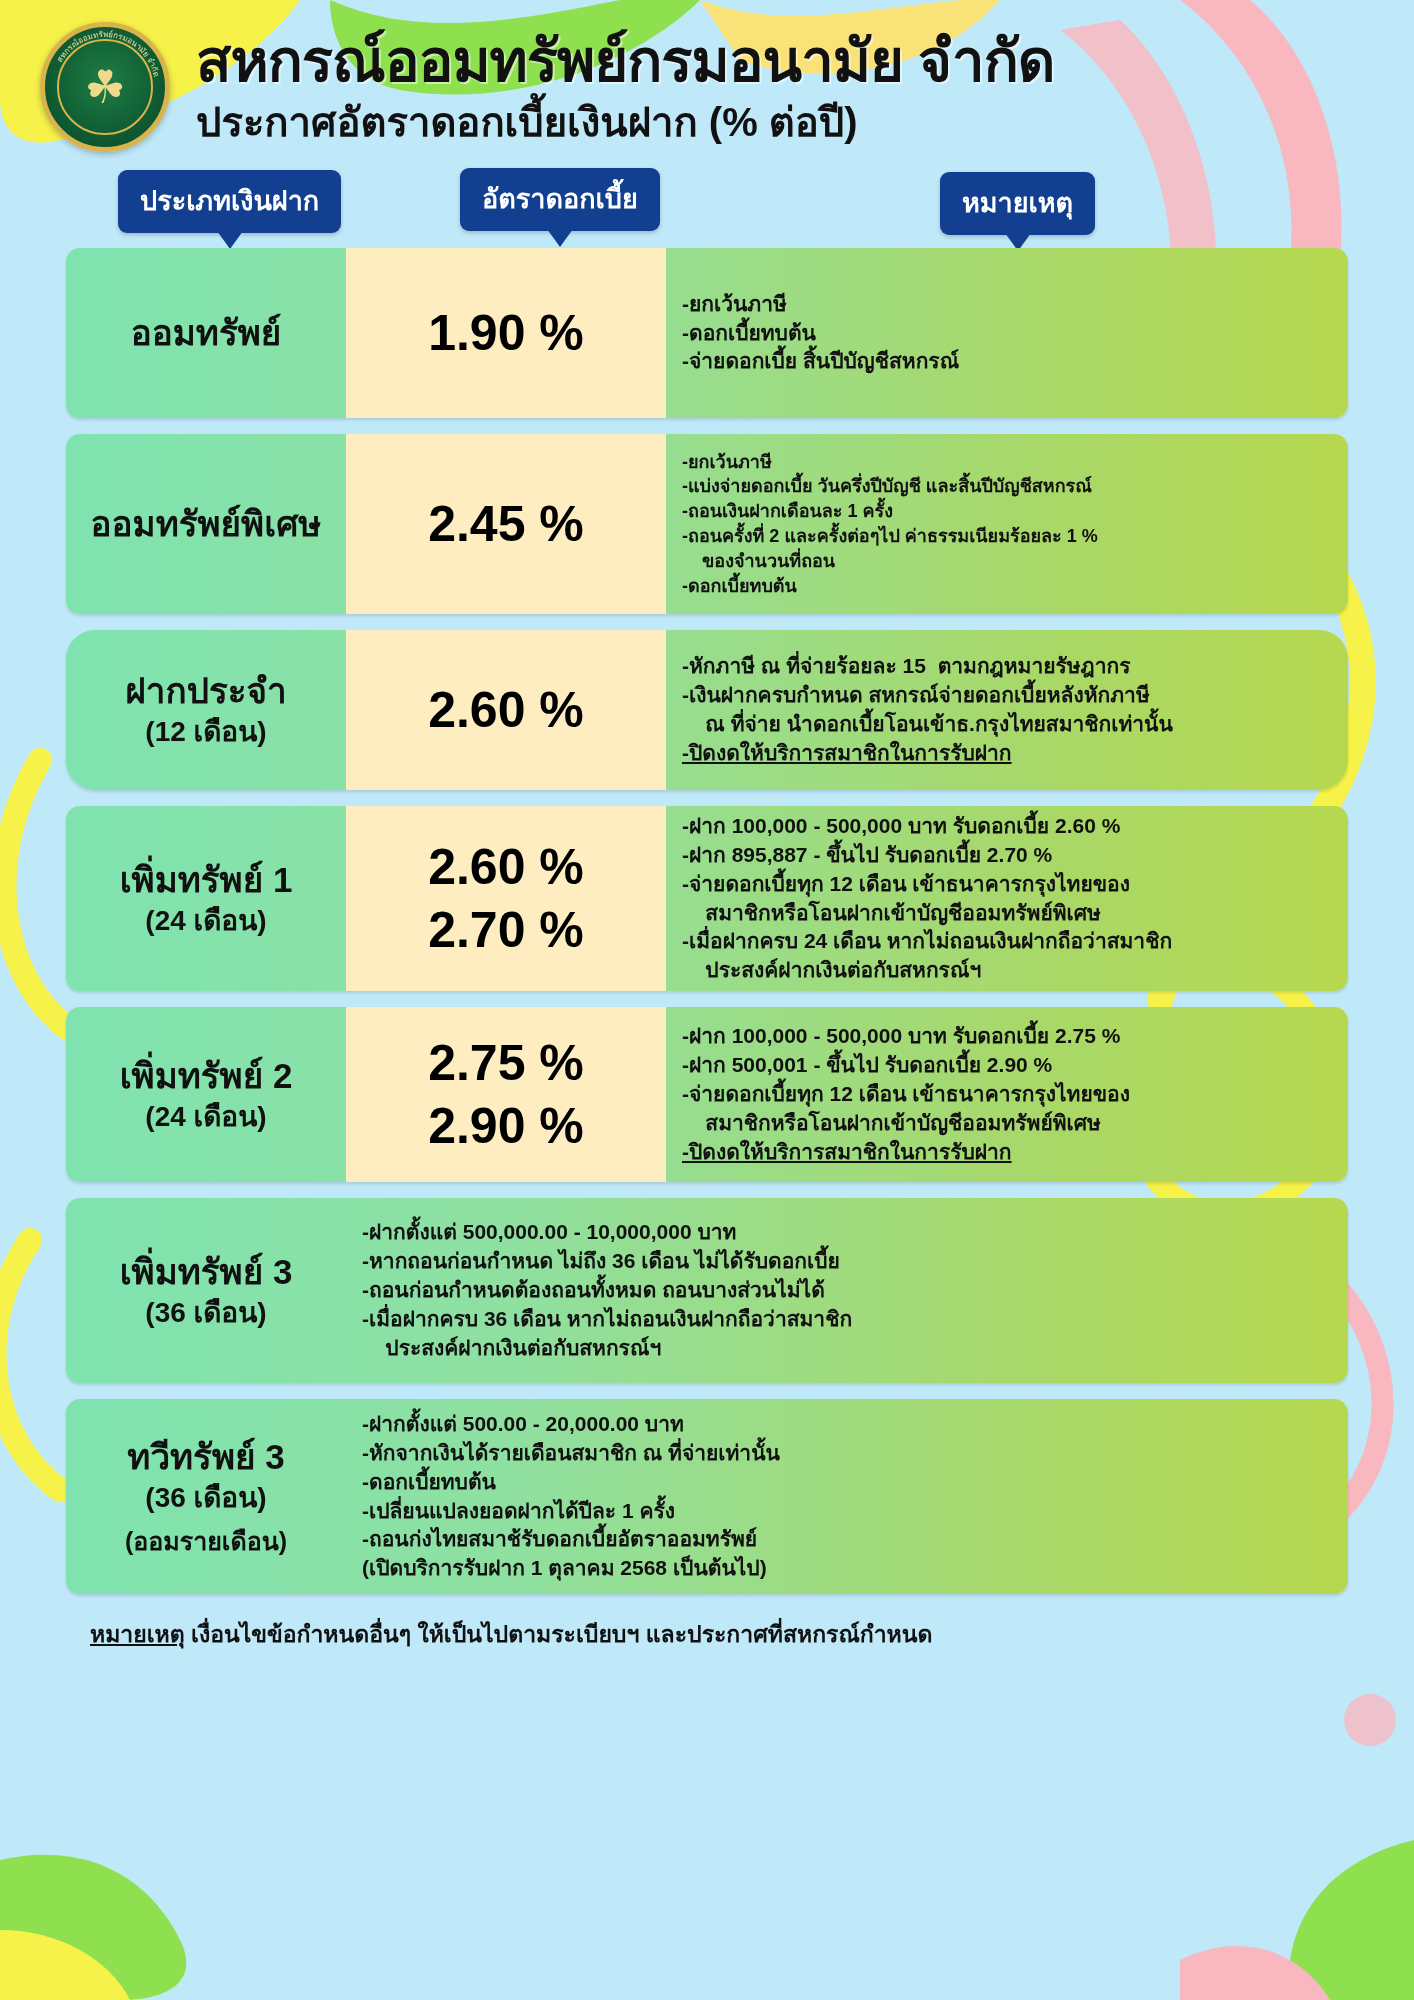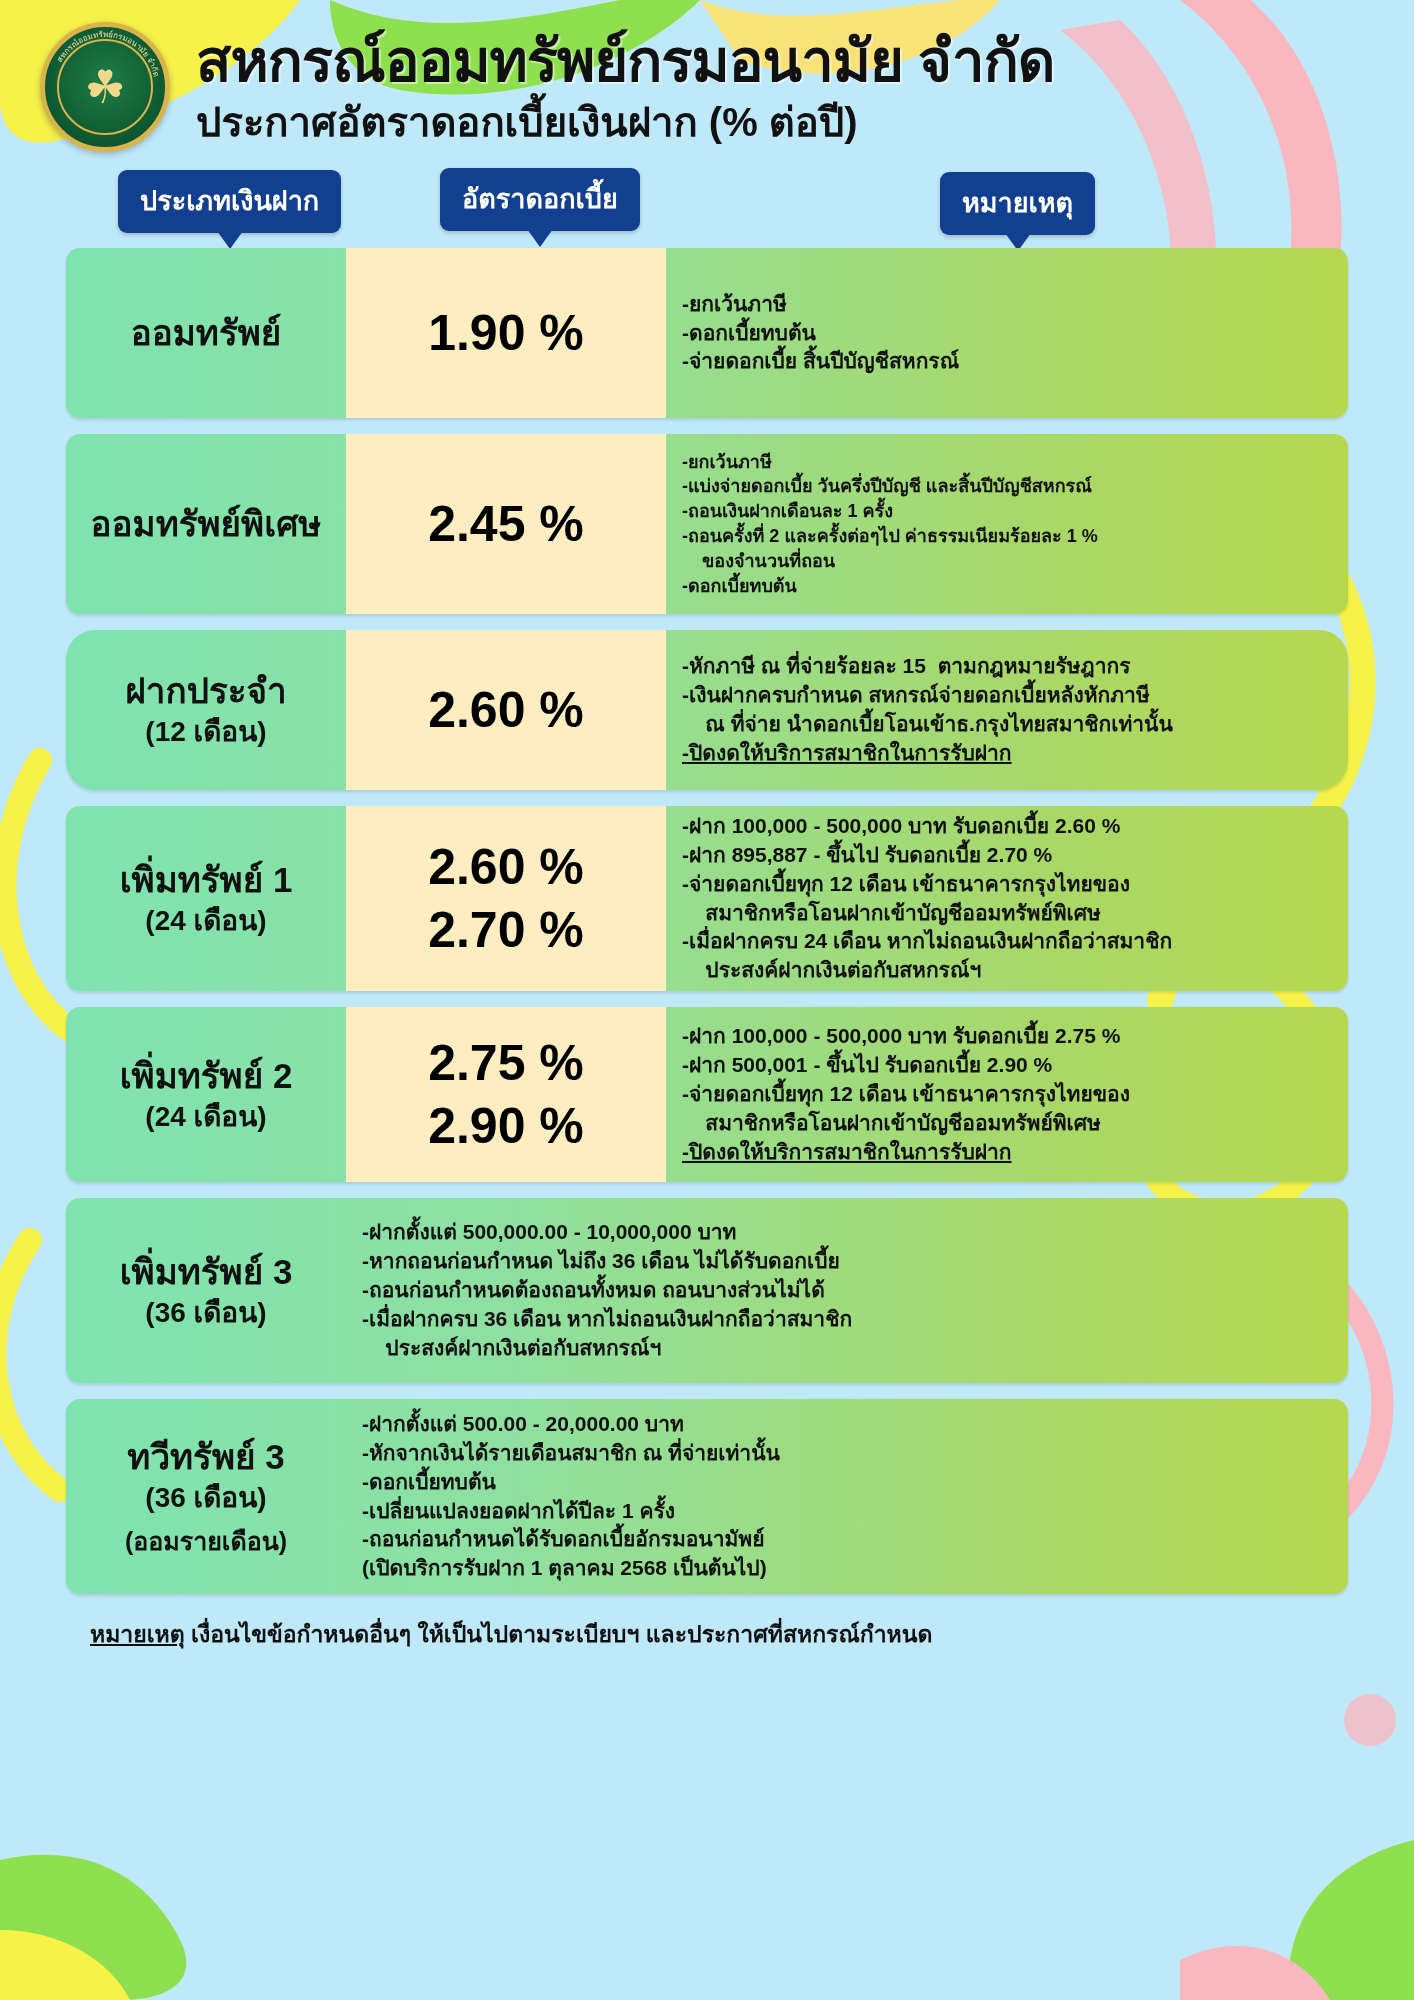--- a/index.html
+++ b/index.html
@@ -72,21 +72,21 @@
   .tag::after {
     content:"";
     position:absolute;
     left:50%; transform:translateX(-50%);
     bottom:-16px;
     border-left:13px solid transparent;
     border-right:13px solid transparent;
     border-top:18px solid #123f8f;
   }
   .tag-1 { left:118px;  top:8px; }
-  .tag-2 { left:440px;  top:6px; }
+  .tag-2 { left:460px;  top:6px; }
   .tag-3 { left:940px;  top:10px; }
 
   
   .rows { position:relative; z-index:5; padding:0 66px; }
   .row {
     display:flex;
     align-items:stretch;
     border-radius:14px;
     overflow:hidden;
     margin-bottom:16px;
@@ -297,21 +297,21 @@
       <div class="c-type">
         <div class="t-main">ทวีทรัพย์ 3</div>
         <div class="t-sub">(36 เดือน)</div>
         <div class="t-sub2">(ออมรายเดือน)</div>
       </div>
       <div class="c-note">
         <div class="n">-ฝากตั้งแต่ 500.00 - 20,000.00 บาท</div>
         <div class="n">-หักจากเงินได้รายเดือนสมาชิก ณ ที่จ่ายเท่านั้น</div>
         <div class="n">-ดอกเบี้ยทบต้น</div>
         <div class="n">-เปลี่ยนแปลงยอดฝากได้ปีละ 1 ครั้ง</div>
-        <div class="n">-ถอนก่อนกำหนดได้รับดอกเบี้ยอักรมอนามัพย์</div>
+        <div class="n">-ถอนก่งไทยสมาช้รับดอกเบี้ยอัตราออมทรัพย์</div>
         <div class="n">(เปิดบริการรับฝาก 1 ตุลาคม 2568 เป็นต้นไป)</div>
       </div>
     </div>
   </div>
 
 <div class="footer">
   <span class="u">หมายเหตุ</span><span> เงื่อนไขข้อกำหนดอื่นๆ ให้เป็นไปตามระเบียบฯ และประกาศที่สหกรณ์กำหนด</span>
 </div>
 
 </body></html>

